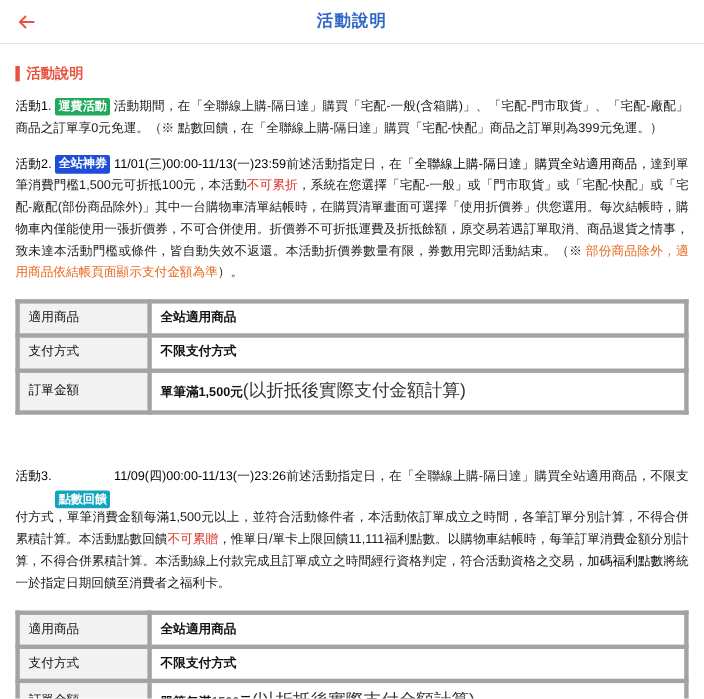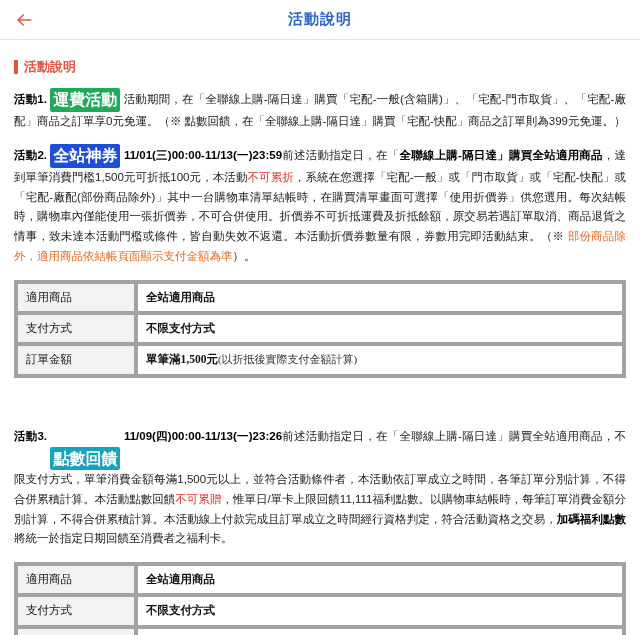--- a/index.html
+++ b/index.html
@@ -66,27 +66,27 @@
     color: #e8533f;
   }
   .para {
     font-size: 11.5px;
     line-height: 1.72;
     margin: 0 0 13px 0;
     text-align: justify;
     color: #1a1a1a;
   }
   .lbl {
-    font-weight: bold;
+    font-weight: normal;
     color: #000000;
   }
   .tag {
     display: inline-block;
     padding: 1px 3px;
-    font-size: 16px;
+    font-size: 11px;
     font-weight: bold;
     color: #ffffff;
     border-radius: 2px;
     vertical-align: middle;
     line-height: 1.35;
   }
   .tag-green { background: #1faa5a; }
   .tag-blue  { background: #1d4ed8; }
   .tag-cyan  { background: #16a3bd; margin-top: 43px; }
   .red { color: #e0332c; }
@@ -105,25 +105,24 @@
   }
   table.detail td.k {
     width: 120px;
     background: #f2f2f2;
     color: #111111;
   }
   table.detail td.v {
     background: #ffffff;
     font-weight: bold;
     color: #111111;
-    font-family: Liberation Serif, serif;
   }
   td.v .sub {
     font-weight: normal;
-    font-size: 11px;
+    font-size: 16px;
     color: #333333;
   }
   td.v.plain { font-weight: normal; }
   .spacer { height: 10px; }
 </style>
 </head>
 <body>
 
 <div class="header">
   <div class="back-btn">

